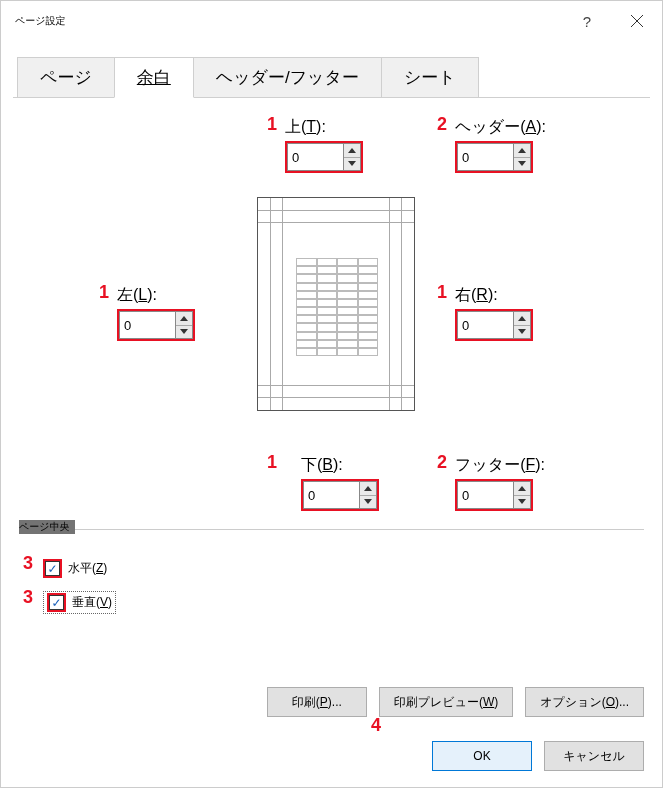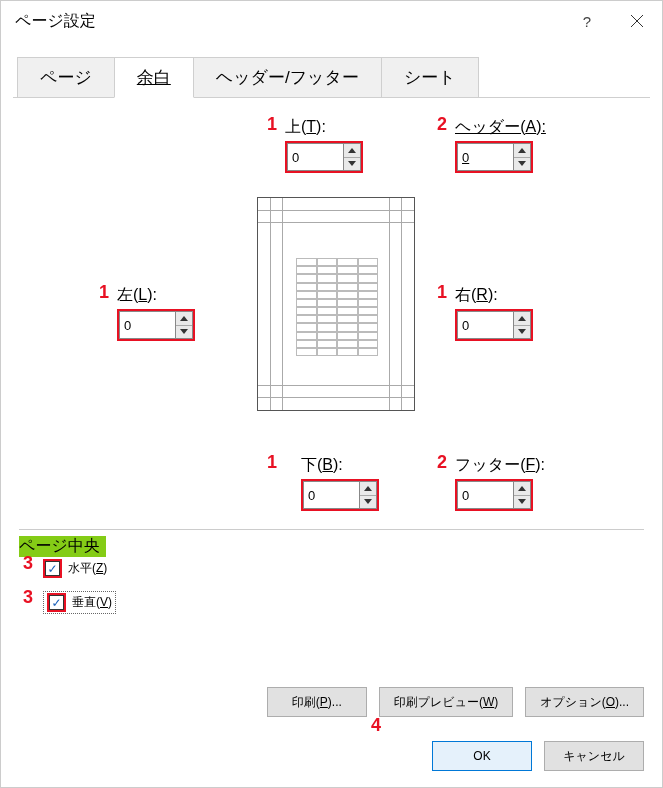--- a/index.html
+++ b/index.html
@@ -16,21 +16,21 @@
     border: 1px solid #ccc;
     position: relative;
     background: #fff;
   }
   .titlebar {
     display: flex;
     align-items: center;
     height: 40px;
     padding: 0 0 0 14px;
   }
-  .titlebar .title { font-size: 16px; }
+  .titlebar .title { font-size: 10px; }
   .titlebar .spacer { flex: 1; }
   .titlebar .tbtn {
     width: 50px;
     height: 40px;
     display: flex;
     align-items: center;
     justify-content: center;
     color: #444;
     font-size: 15px;
   }
@@ -126,24 +126,23 @@
   }
   .preview .grid div { border: 0.5px solid #bbb; }
   .fieldset-line {
     position: absolute;
     left: 18px; right: 18px; top: 528px;
     border-top: 1px solid #ccc;
   }
   .fieldset-legend {
     position: absolute;
     left: 18px; top: 519px;
-    background: #84cc16;
+    background: #737373;
     padding-right: 6px;
-    font-size: 16px;
-    margin-top: 16px;
+    font-size: 10px;
   }
   .check-row {
     position: absolute;
     left: 42px;
     display: flex;
     align-items: center;
     gap: 6px;
   }
   .check-row.dotted { border: 1px dotted #666; padding: 1px 3px; }
   .check-box {
@@ -233,21 +232,21 @@
         <div class="spin-btn">
             <svg width="8" height="5">
               <polygon points="0,0 8,0 4,5" fill="#333"></polygon>
             </svg>
           </div>
       </div>
     </div>
   </div>
   <span class="annot" style="left:266px; top:113px;">1</span>
 
-  <div class="margin-block" style="left:454px; top:116px;text-decoration:underline;">
+  <div class="margin-block" style="left:454px; top:116px;">
     <span class="margin-label">
       <span>ヘッダー(</span><span class="ul">A</span><span>):</span>
     </span>
     <div class="spin-wrap">
       <input class="spin-input" value="0" style="">
       <div class="spin-btns">
         <div class="spin-btn">
             <svg width="8" height="5">
               <polygon points="4,0 8,5 0,5" fill="#333"></polygon>
             </svg>

